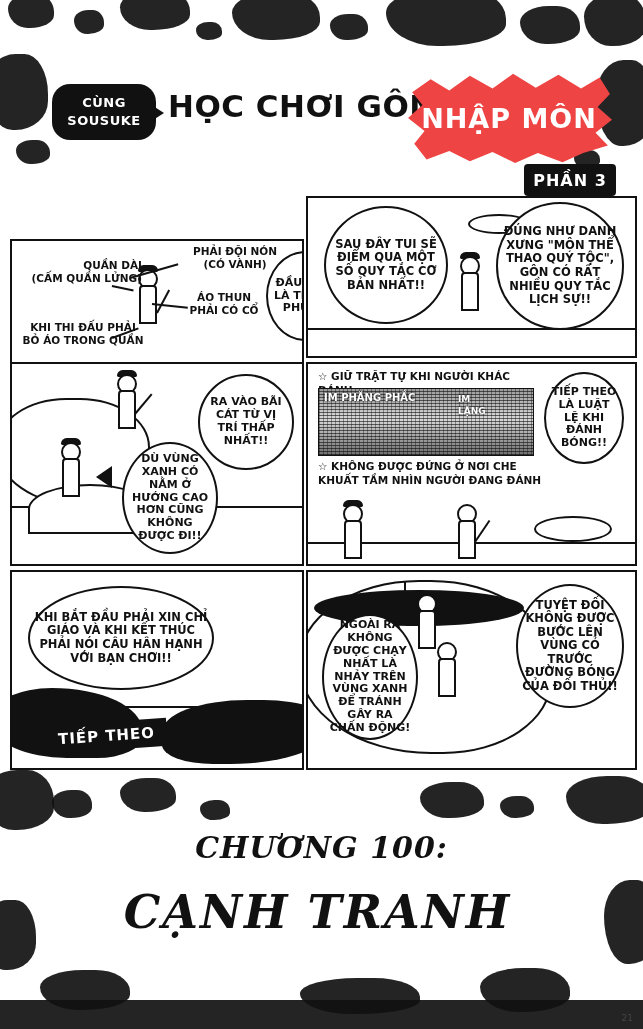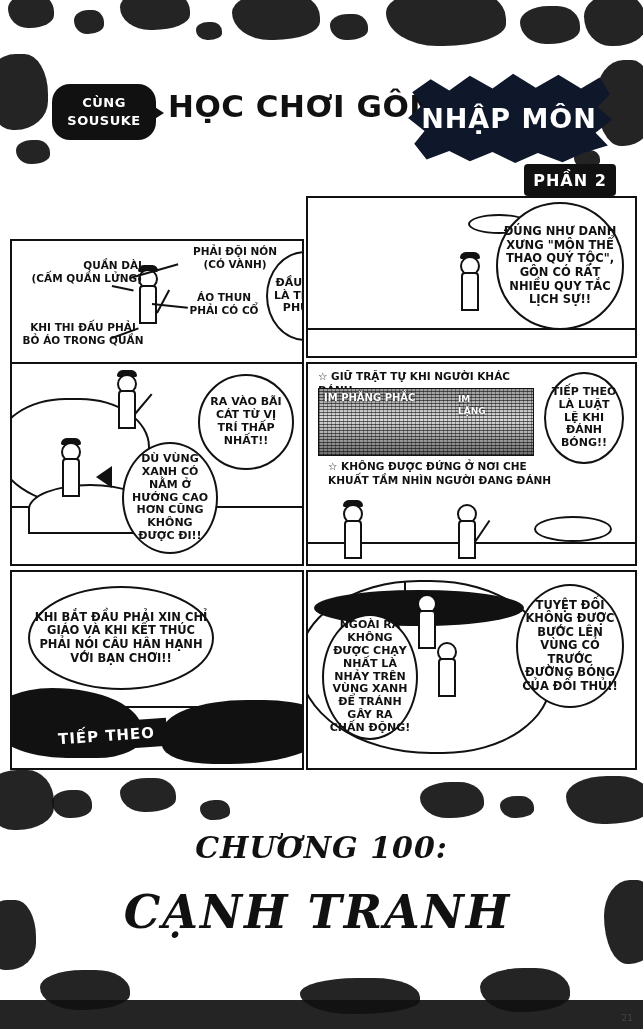--- a/index.html
+++ b/index.html
@@ -76,21 +76,21 @@
     letter-spacing: 0.5px;
     white-space: nowrap;
     font-family: "DejaVu Sans", sans-serif;
   }
   .burst {
     position: absolute;
     left: 406px;
     top: 12px;
     width: 206px;
     height: 92px;
-    background: #0f172a;
+    background: #ef4444;
     color: #fff;
     display: flex;
     align-items: center;
     justify-content: center;
     font-size: 27px;
     font-weight: bold;
     letter-spacing: 1px;
     clip-path: polygon(
       3% 22%, 12% 8%, 21% 20%, 31% 4%, 42% 18%, 52% 2%, 63% 17%, 74% 3%,
       85% 18%, 94% 6%, 99% 24%, 93% 38%, 100% 52%, 92% 66%, 98% 80%,
@@ -303,21 +303,21 @@
   <div class="splatter" style="left:480px;top:968px; width:90px; height:44px;"></div>
 
   <div class="header">
     <div class="cung-sousuke">
       <span>CÙNG</span>
       <span>SOUSUKE</span>
     </div>
     <div class="arrow-head"></div>
     <div class="main-title">HỌC CHƠI GÔN!!</div>
     <div class="burst">NHẬP MÔN</div>
-    <div class="phan-badge">PHẦN 2</div>
+    <div class="phan-badge">PHẦN 3</div>
   </div>
 
   <div class="panel" style="left:10px; top:196px; width:290px; height:158px;margin-top:43px;">
     <div class="scene">
       <div class="ground" style="height:22px;"></div>
 
       <div class="figure" style="left:124px; top:28px; width:24px; height:58px;">
         <div class="fig-cap"></div>
         <div class="fig-head"></div>
         <div class="fig-body"></div>
@@ -349,20 +349,21 @@
       <div class="ground" style="height:26px;"></div>
       <div class="hill" style="left:160px; top:16px; width:58px; height:16px; background:#fff; border:2px solid #111;"></div>
       <div class="hill" style="left:206px; top:26px; width:44px; height:12px; background:#fff; border:2px solid #111;"></div>
       <div class="figure" style="left:150px; top:58px; width:24px; height:60px;">
         <div class="fig-cap"></div>
         <div class="fig-head"></div>
         <div class="fig-body"></div>
         <div class="fig-legs"></div>
       </div>
     </div>
+    <div class="bubble" style="left:16px; top:8px; width:124px; height:118px; font-size:11.5px;">SAU ĐÂY TUI SẼ ĐIỂM QUA MỘT SỐ QUY TẮC CƠ BẢN NHẤT!!</div>
     <div class="bubble" style="left:188px; top:4px; width:128px; height:128px; font-size:11.5px;">ĐÚNG NHƯ DANH XƯNG "MÔN THỂ THAO QUÝ TỘC", GÔN CÓ RẤT NHIỀU QUY TẮC LỊCH SỰ!!</div>
   </div>
 
   <div class="panel" style="left:10px; top:362px; width:290px; height:200px;">
     <div class="scene">
 
       <div class="hill" style="left:-16px; top:34px; width:150px; height:104px; background:#fff; border:2px solid #111; border-radius:50% 50% 40% 60%;"></div>
       <div class="ground" style="height:56px;"></div>
       <div class="hill" style="left:16px; top:120px; width:120px; height:46px; background:#fff; border:2px solid #111; border-radius:50% 50% 0 0;"></div>
 
@@ -387,21 +388,21 @@
     <div class="bubble" style="left:186px; top:10px; width:96px; height:96px; font-size:11px;">RA VÀO BÃI CÁT TỪ VỊ TRÍ THẤP NHẤT!!</div>
   </div>
 
   <div class="panel" style="left:306px; top:362px; width:327px; height:200px;">
     <div class="note-line" style="left:10px; top:6px; width:214px;">☆ GIỮ TRẬT TỰ KHI NGƯỜI KHÁC ĐÁNH</div>
 
     <div class="photo" style="left:10px; top:24px; width:214px; height:66px;"></div>
     <div class="note-line" style="left:16px; top:27px; width:100px; color:#fff; font-size:10px; text-shadow:0 0 3px #000;">IM PHĂNG PHẮC</div>
     <div class="note-line" style="left:150px; top:30px; width:40px; color:#fff; font-size:9px; text-shadow:0 0 3px #000;">IM LẶNG</div>
 
-    <div class="note-line" style="left:20px; top:96px; width:226px;">☆ KHÔNG ĐƯỢC ĐỨNG Ở NƠI CHE
+    <div class="note-line" style="left:10px; top:96px; width:226px;">☆ KHÔNG ĐƯỢC ĐỨNG Ở NƠI CHE
 KHUẤT TẦM NHÌN NGƯỜI ĐANG ĐÁNH</div>
 
     <div class="scene" style="top:126px; height:72px;">
       <div class="ground" style="height:18px;"></div>
       <div class="figure" style="left:34px; top:14px; width:22px; height:48px;">
         <div class="fig-cap"></div>
         <div class="fig-head"></div>
         <div class="fig-body"></div>
         <div class="fig-legs"></div>
       </div>

